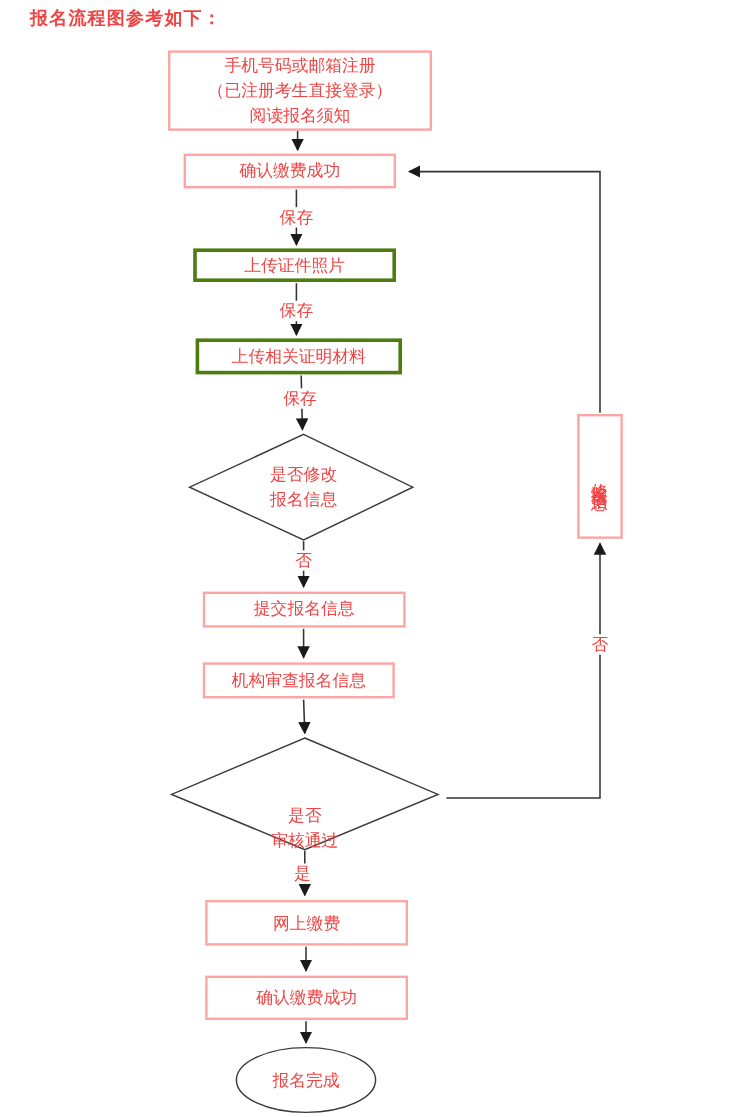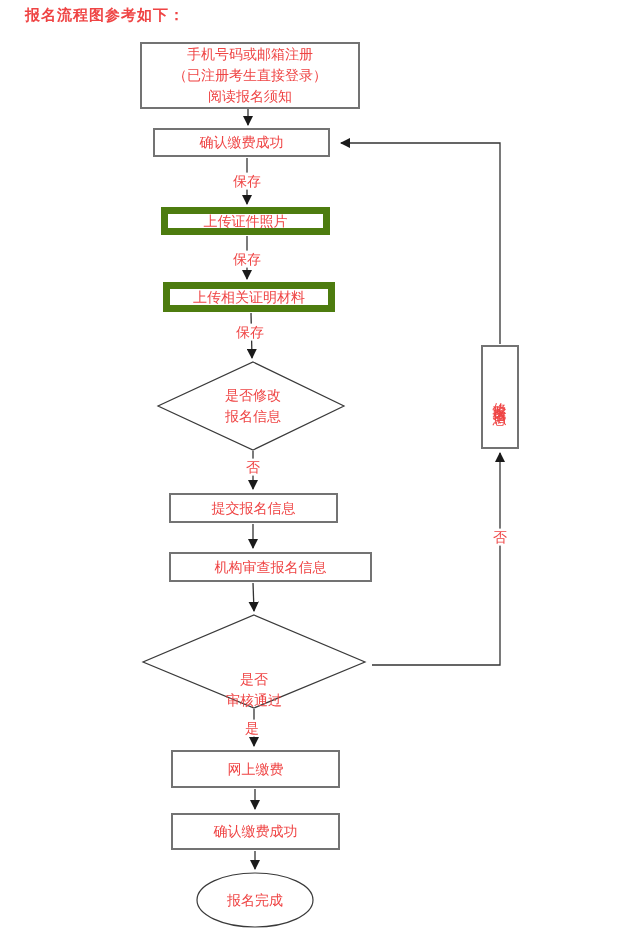--- a/index.html
+++ b/index.html
@@ -33,22 +33,22 @@
     align-items: center;
     justify-content: center;
     text-align: center;
     font-size: 14px;
     line-height: 1.5;
     white-space: pre-line;
     box-sizing: border-box;
     z-index: 2;
   }
   .rect { background: #ffffff; }
-  .rect-gray { border: 2px solid #737373; }
-  .rect-dark { border: 7px solid #4d7c0f; text-align: right; }
+  .rect-gray { border: 2px solid #fca5a5; }
+  .rect-dark { border: 3px solid #4d7c0f; text-align: right; }
   .shape-label {
     position: absolute;
     display: flex;
     align-items: center;
     justify-content: center;
     text-align: center;
     font-size: 14px;
     line-height: 1.5;
     white-space: pre-line;
     z-index: 2;
@@ -110,21 +110,21 @@
 阅读报名须知</div>
 
   <div class="node rect rect-gray" style="left:153px; top:128px; width:177px; height:29px;">确认缴费成功</div>
 
   <div class="node rect rect-dark" style="left:161px; top:207px; width:169px; height:28px;">上传证件照片</div>
 
   <div class="node rect rect-dark" style="left:163px; top:282px; width:172px; height:30px;">上传相关证明材料</div>
 
   <div class="node rect rect-gray" style="left:169px; top:493px; width:169px; height:30px;font-family:Liberation Serif, serif;">提交报名信息</div>
 
-  <div class="node rect rect-gray" style="left:169px; top:552px; width:203px; height:30px;">机构审查报名信息</div>
+  <div class="node rect rect-gray" style="left:169px; top:552px; width:160px; height:30px;">机构审查报名信息</div>
 
   <div class="node rect rect-gray" style="left:171px; top:750px; width:169px; height:38px;text-align:right;">网上缴费</div>
 
   <div class="node rect rect-gray" style="left:171px; top:813px; width:169px; height:37px;">确认缴费成功</div>
 
   <div class="node rect rect-gray vertical-text" style="left:481px; top:345px; width:38px; height:104px;">修改报名信息</div>
 
   <div class="shape-label" style="left:183px; top:384px; width:140px; height:44px;">是否修改
 报名信息</div>
 

